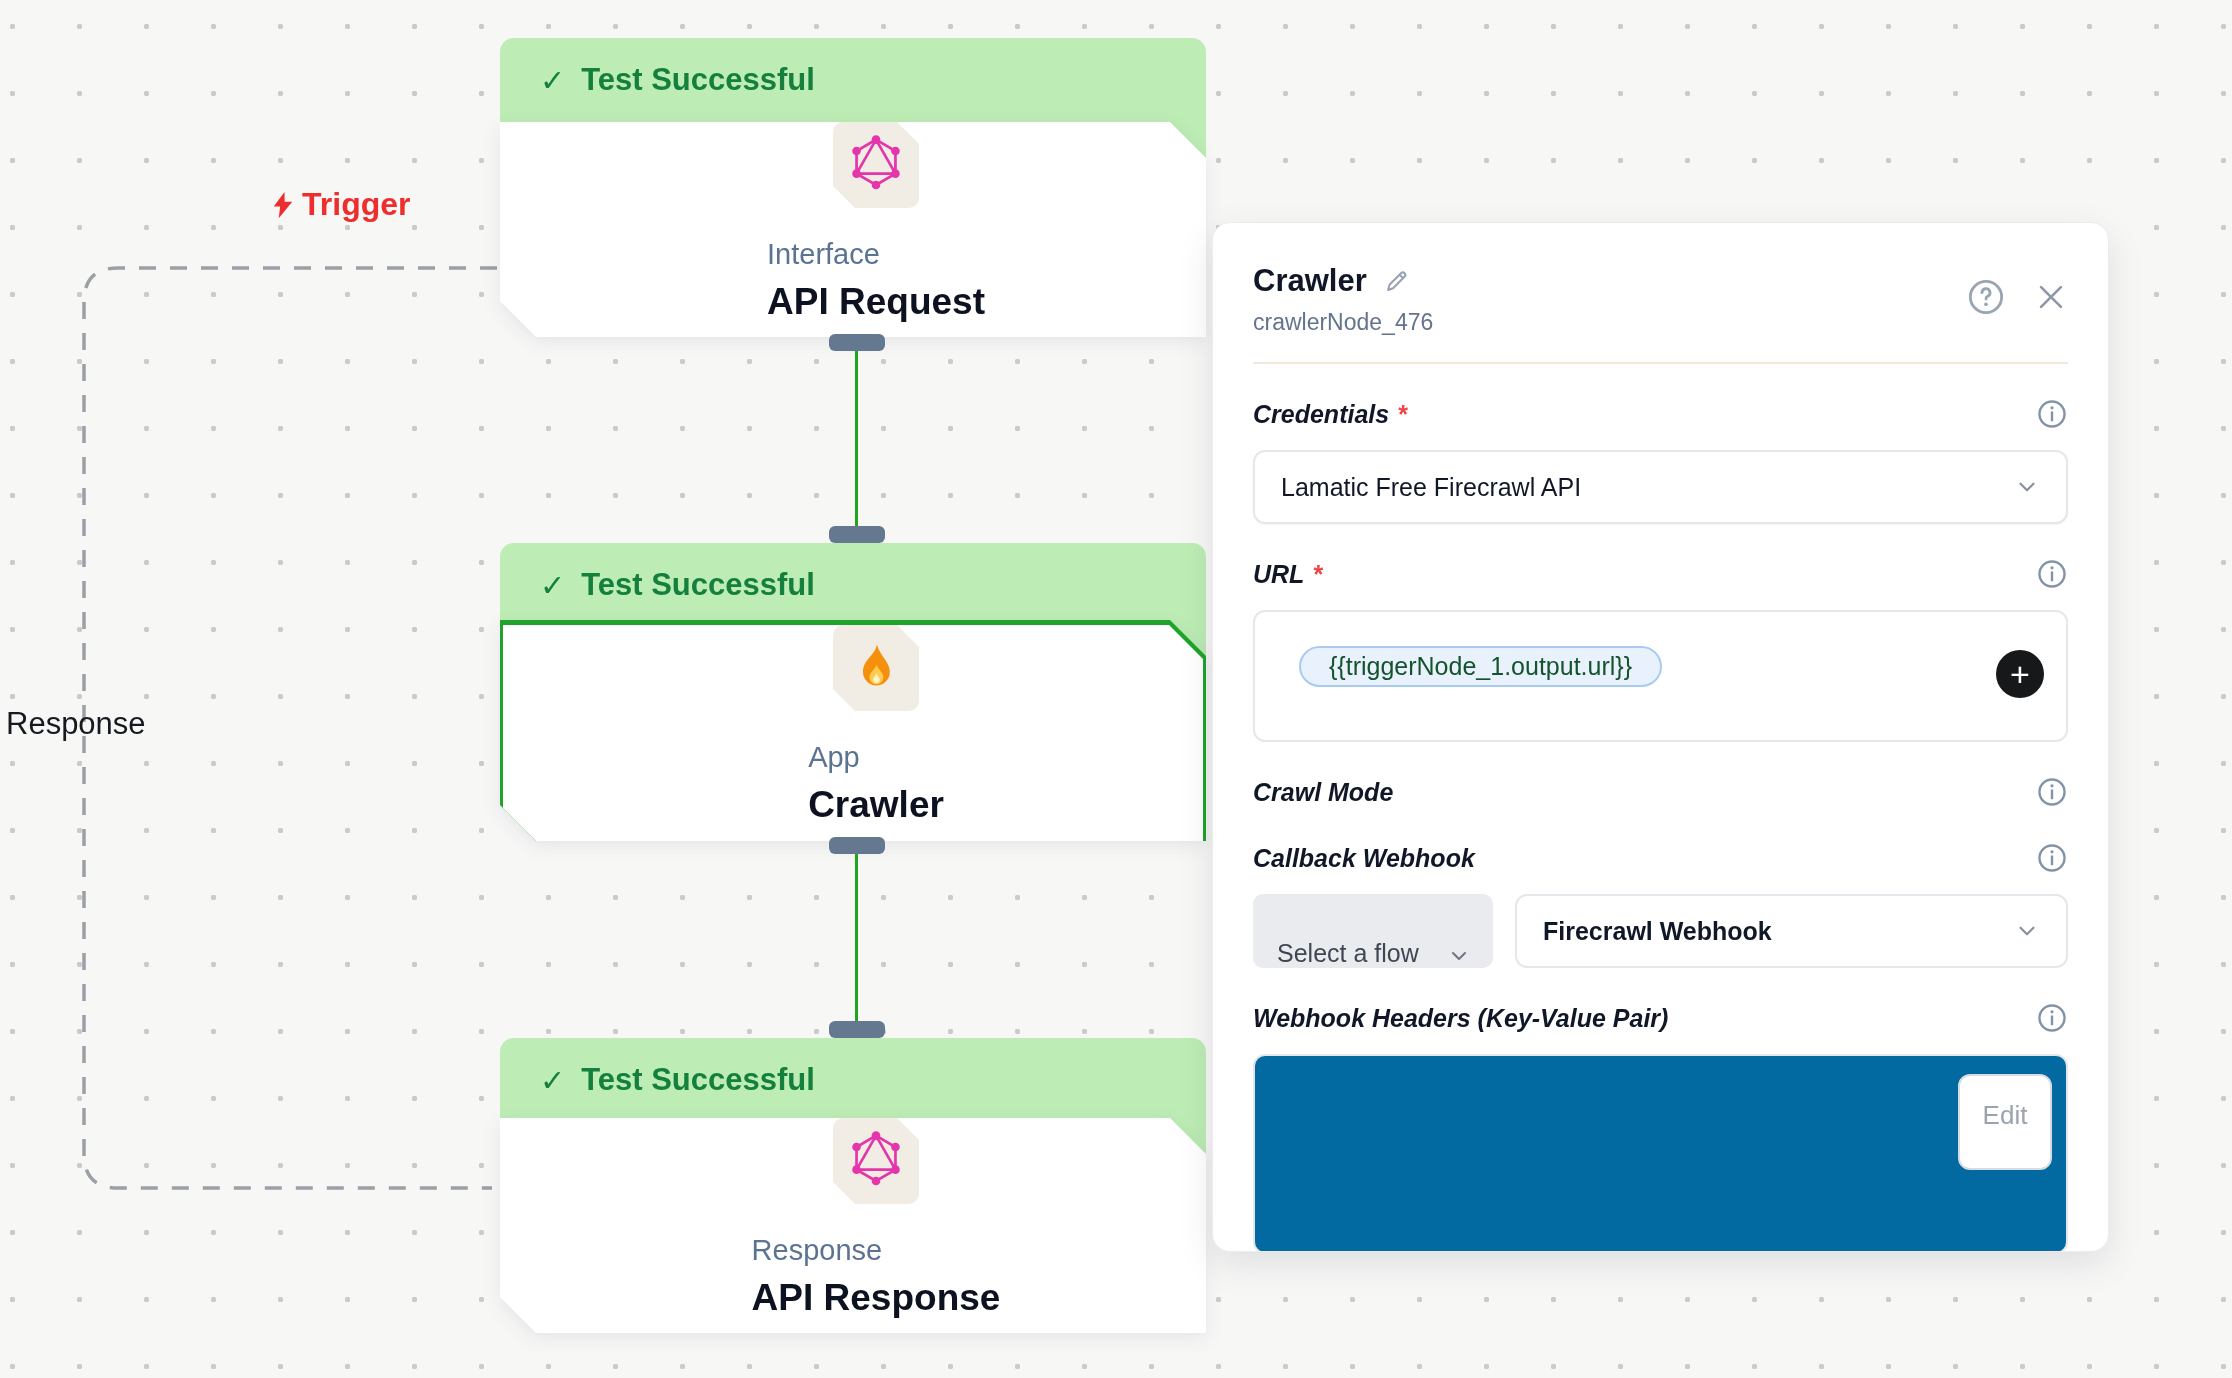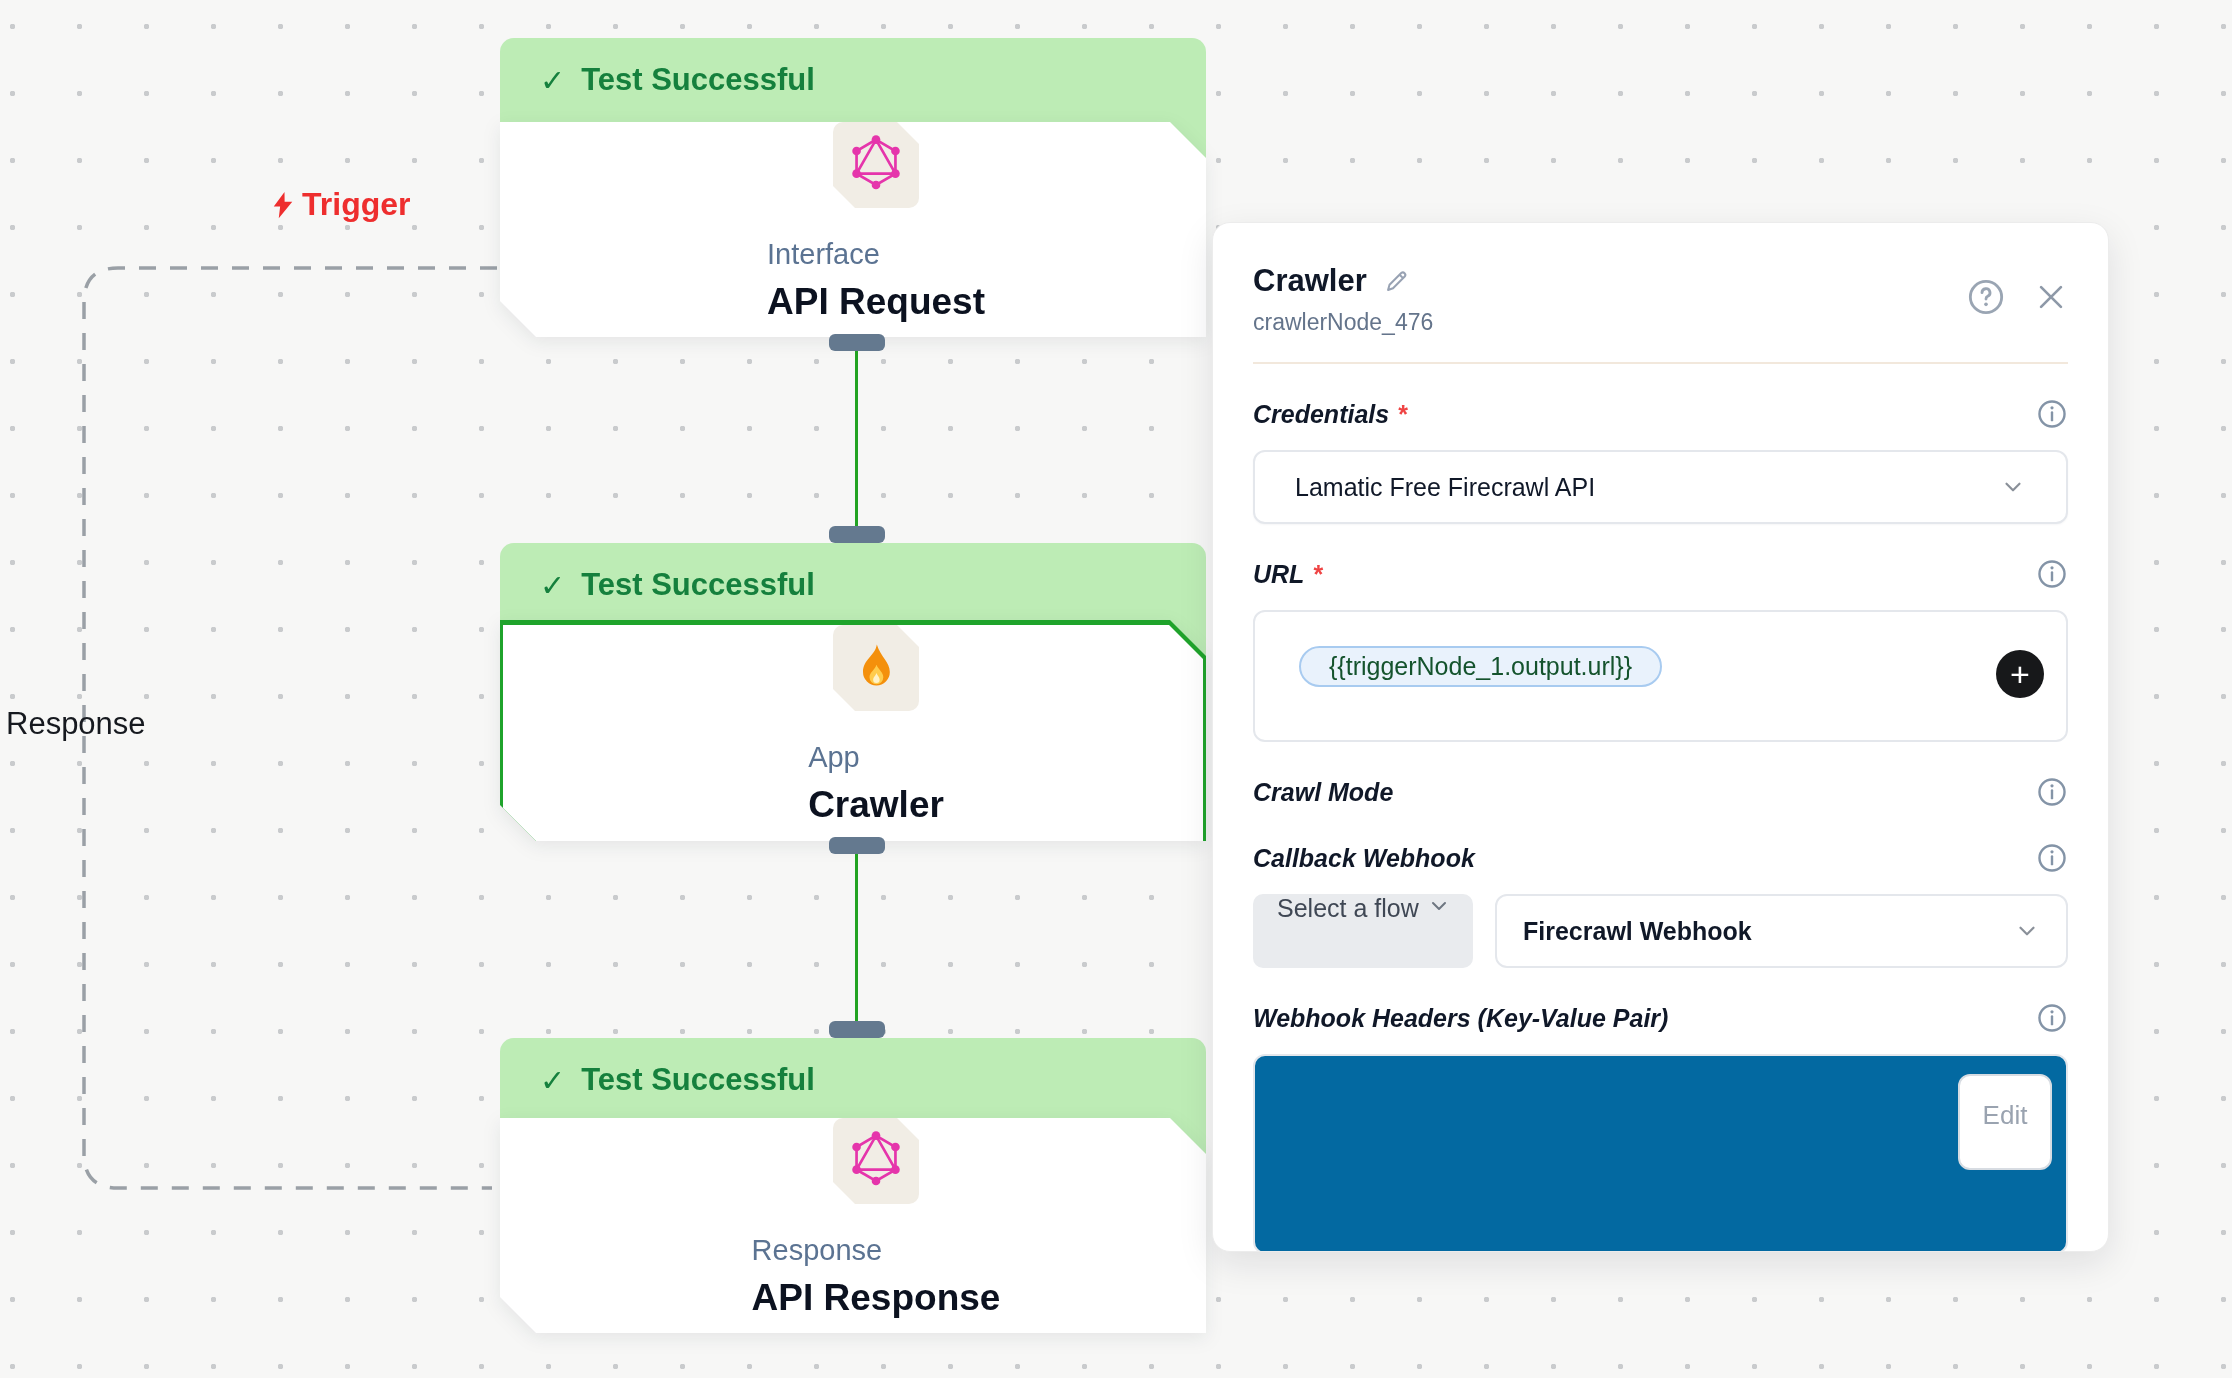--- a/index.html
+++ b/index.html
@@ -56,34 +56,34 @@
   .panel-title { font-size:31px; font-weight:700; color:#101828; }
   .panel-head-icons { display:flex; align-items:center; gap:28px; margin-top:14px; }
   .node-id { margin-top:10px; font-size:23px; color:#64748b; }
   .divider { margin-top:26px; height:2px; background:#f2e8dc; }
 
   .field-label-row { display:flex; align-items:center; justify-content:space-between; margin-top:34px; }
   .field-label { font-size:25px; font-weight:700; color:#101828;font-style:italic; }
   .req { color:#ef4444; margin-left:8px; font-weight:700; }
 
   .select { margin-top:20px; height:74px; border:2px solid #e4e7ec; border-radius:12px;
-    display:flex; align-items:center; justify-content:space-between; padding:0 40px;
+    display:flex; align-items:center; justify-content:space-between; padding:0 26px;
     font-size:25px; color:#101828; background:#fff; box-shadow:0 1px 2px rgba(16,24,40,.04); }
 
   .url-box { margin-top:20px; height:132px; border:2px solid #e4e7ec; border-radius:12px;
     position:relative; background:#fff; }
   .chip { position:absolute; left:44px; top:34px; padding:4px 28px; border-radius:9999px;
     background:#e9f2fc; border:2px solid #a8cbf0; color:#14532d; font-size:25px; }
   .plus-btn { position:absolute; right:22px; top:38px; width:48px; height:48px; border-radius:50%;
     background:#17181a; color:#fff; display:flex; align-items:center; justify-content:center;
     font-size:34px; font-weight:400; line-height:1; }
 
   .webhook-row { margin-top:20px; display:flex; gap:22px; }
-  .flow-select { width:220px; height:74px; background:#e9ebee; border-radius:10px;
-    display:flex; align-items:flex-start; justify-content:space-between; padding:0 22px 0 24px;
+  .flow-select { width:240px; height:74px; background:#e9ebee; border-radius:10px;
+    display:flex; align-items:flex-end; justify-content:space-between; padding:0 22px 0 24px;
     font-size:25px; color:#3f4754; }
   .webhook-select { flex:1; height:74px; border:2px solid #e4e7ec; border-radius:12px;
     display:flex; align-items:center; justify-content:space-between; padding:0 26px;
     font-size:25px; color:#101828; background:#fff;font-weight:bold; }
 
   .headers-box { margin-top:20px; height:200px; border:2px solid #e4e7ec; border-radius:12px;
     position:relative; background:#0369a1; }
   .edit-btn { position:absolute; right:14px; top:18px; width:94px; height:96px;
     border:2px solid #d7dce2; border-radius:12px; background:#fff;
     color:#9aa3b0; font-size:26px; text-align:center; padding-top:24px; }

